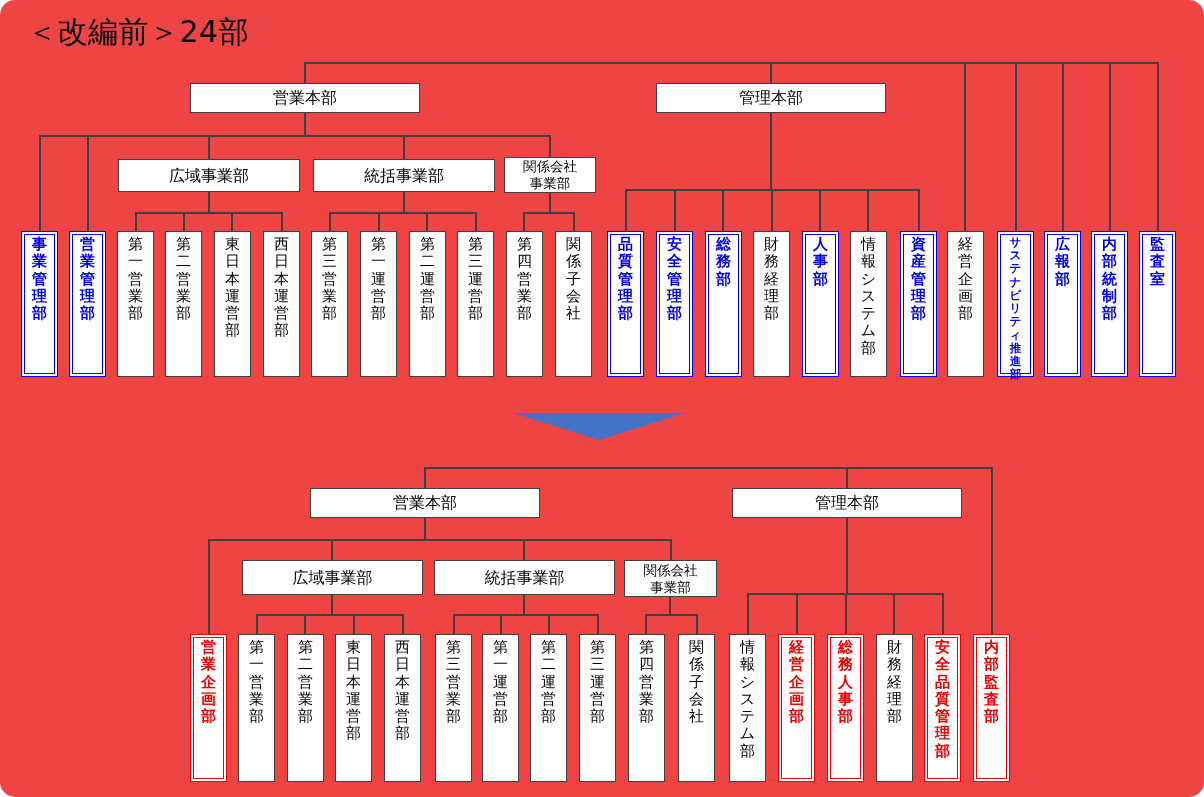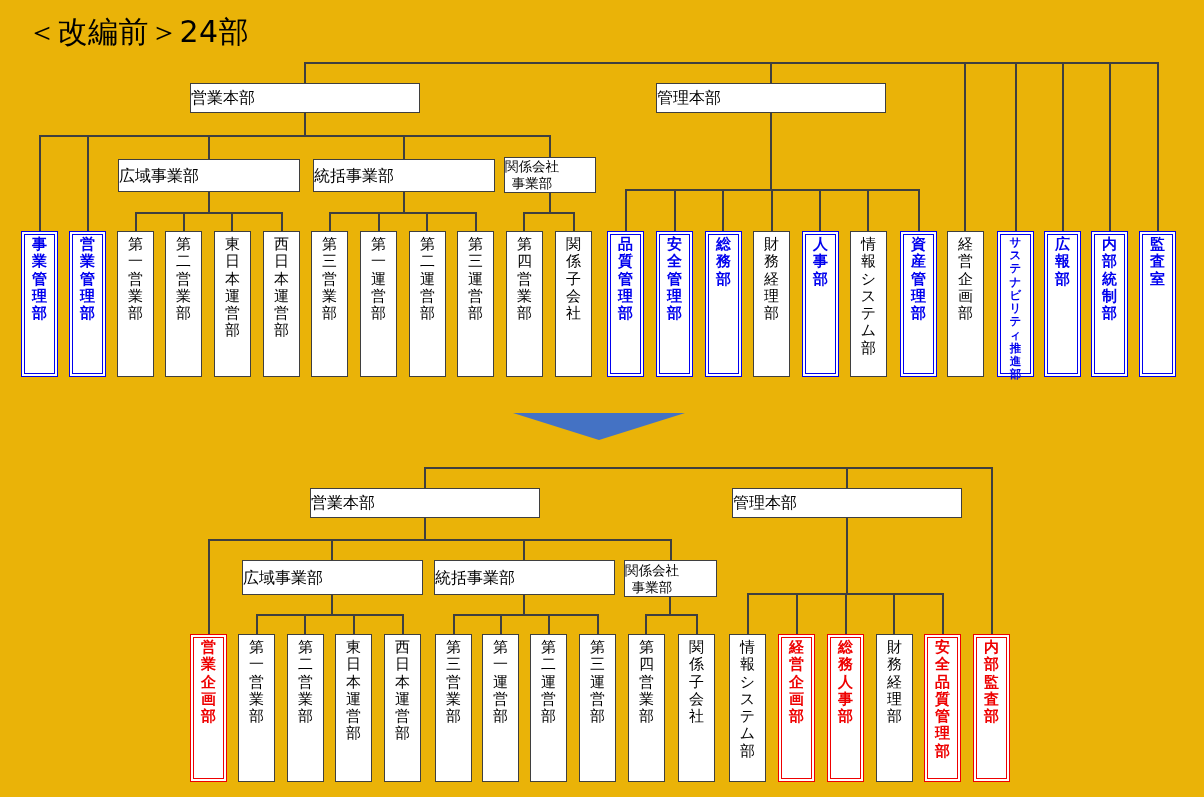--- a/index.html
+++ b/index.html
@@ -1,38 +1,40 @@
 <!DOCTYPE html>
 <html><head>
 <meta charset="utf-8">
 <style>
   * { margin: 0; padding: 0; box-sizing: border-box; }
   html, body { background: #ffffff; }
   #stage {
     position: relative;
     width: 1204px;
     height: 797px;
-    background: #eab308;
+    background: #ef4444;
     font-family: "DejaVu Sans", "Liberation Sans", sans-serif;
     overflow: hidden;
+    border-radius: 15px;
   }
   .chart { position: absolute; inset: 0; }
   .chart-title {
     position: absolute;
     font-size: 30px;
     color: #000000;
     white-space: nowrap;
     letter-spacing: 0.5px;
   }
   .node {
     position: absolute;
     background: #ffffff;
     border: 1.5px solid #3f3f3f;
     color: #000000;
     display: flex;
+    justify-content: center;
     align-items: center;
     text-align: center;
     z-index: 2;
   }
   .node.h .label { white-space: pre-line; line-height: 1.25; }
   .node.v { align-items: flex-start; padding-top: 4px; }
   .node.v .label {
     display: flex;
     flex-direction: column;
     align-items: center;

